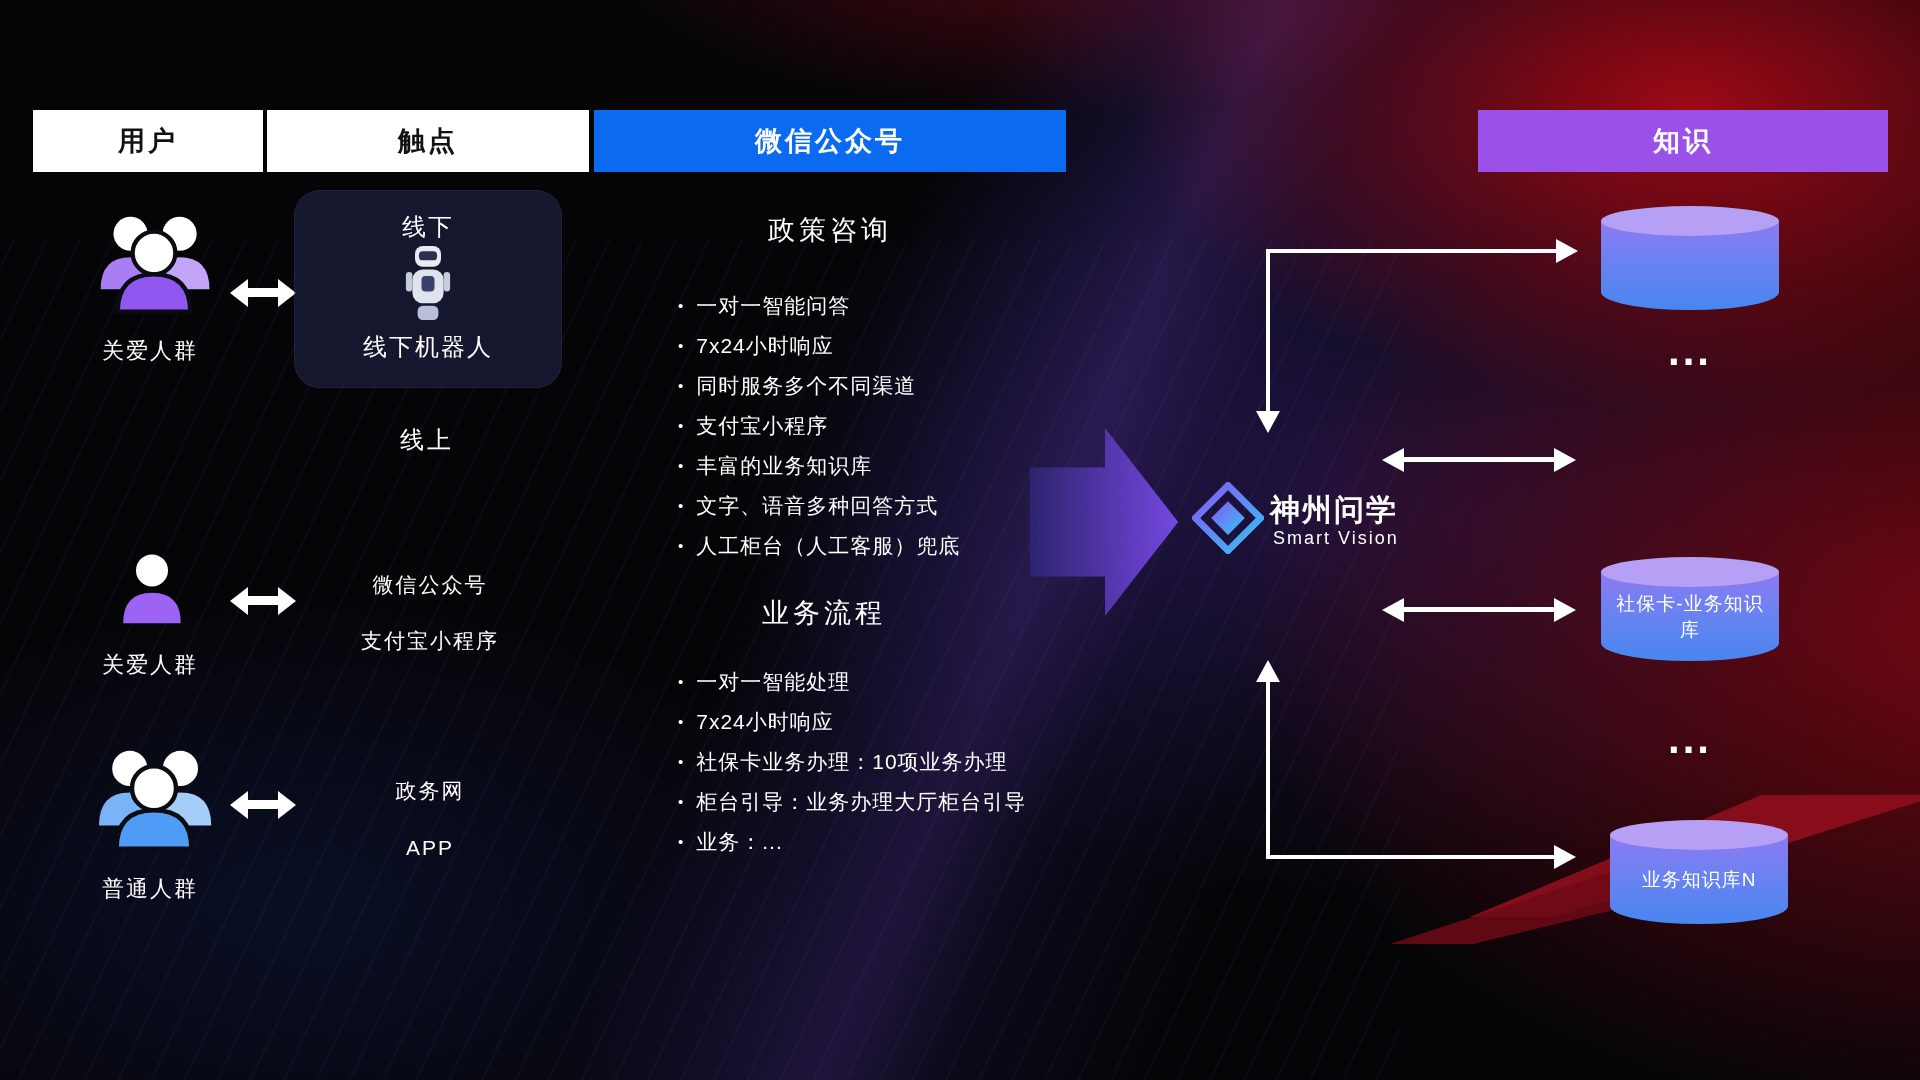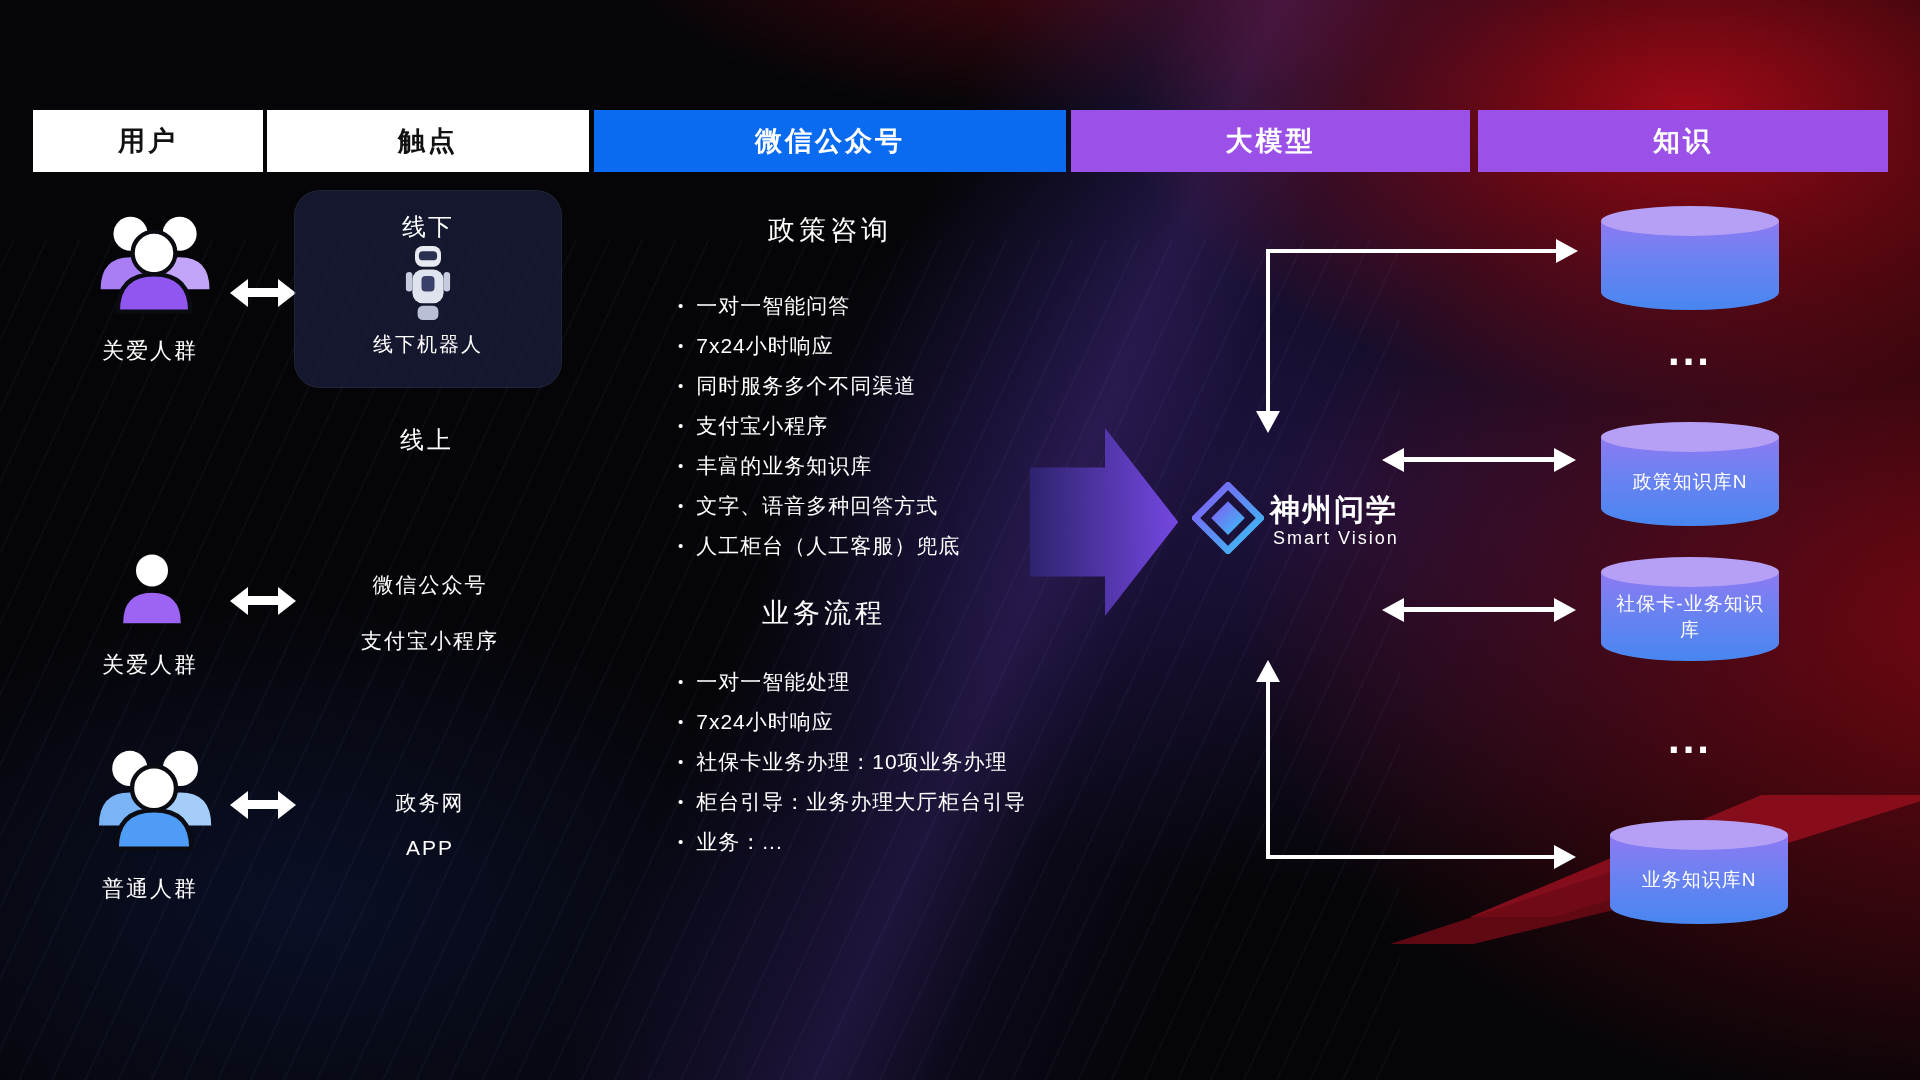--- a/index.html
+++ b/index.html
@@ -52,21 +52,21 @@
   .ah { position:absolute; width:0; height:0; }
   .ah-right { border-top:12px solid transparent; border-bottom:12px solid transparent; border-left:22px solid #fff; }
   .ah-down  { border-left:12px solid transparent; border-right:12px solid transparent; border-top:22px solid #fff; }
   .ah-up    { border-left:12px solid transparent; border-right:12px solid transparent; border-bottom:22px solid #fff; }
 
   
   .offline-card { position:absolute; left:294px; top:190px; width:268px; height:198px;
     background:rgba(32,38,76,.55); border:1px solid rgba(255,255,255,.05); border-radius:26px;
     display:flex; flex-direction:column; align-items:center; padding:20px 10px 18px; }
   .offline-title { font-size:24px; letter-spacing:2px; }
-  .offline-caption { font-size:20px; letter-spacing:2px; }
+  .offline-caption { font-size:24px; letter-spacing:2px; }
 
   .channel { position:absolute; left:330px; width:200px; text-align:center; font-size:21px; letter-spacing:2px; }
 
   
   .scn-title { position:absolute; width:400px; text-align:center; font-size:27px; letter-spacing:4px; }
   .scn-list { position:absolute; left:678px; }
   .scn-list li { list-style:none; font-size:21px; letter-spacing:1px; margin-bottom:12px; white-space:nowrap; }
   .scn-list li::before { content:"•"; font-size:15px; margin-right:12px; vertical-align:2px; }
 
   
@@ -91,21 +91,20 @@
 <div class="stage">
 
   <div class="beam"></div>
   <div class="streaks"></div>
   <div class="red-deco-1"></div>
   <div class="red-deco-2"></div>
 
   <div class="hdr hdr-white" style="left:33px;   width:230px;">用户</div>
   <div class="hdr hdr-white" style="left:267px;  width:322px;">触点</div>
   <div class="hdr hdr-blue" style="left:594px;  width:472px;">微信公众号</div>
-  <div class="hdr hdr-purple" style="left:1071px; width:399px;">大模型</div>
   <div class="hdr hdr-purple" style="left:1478px; width:410px;">知识</div>
 
   <div style="position:absolute; left:90px; top:208px; width:128px; height:110px;">
     <svg viewBox="0 0 120 100" width="128" height="107">
       <circle cx="38" cy="24" r="16" fill="#fff"></circle>
       <path d="M10 76 Q10 46 38 46 Q66 46 66 76 Z" fill="#a97ef5"></path>
       <circle cx="84" cy="24" r="16" fill="#fff"></circle>
       <path d="M56 76 Q56 46 84 46 Q112 46 112 76 Z" fill="#c2a4f8"></path>
       <circle cx="60" cy="42" r="20" fill="#fff" stroke="#0b0b12" stroke-width="4"></circle>
       <path d="M26 97 Q26 62 60 62 Q94 62 94 97 Z" fill="#8f57f0" stroke="#0b0b12" stroke-width="4"></path>
@@ -149,21 +148,21 @@
         <rect x="12" y="48" width="16" height="11" rx="4" fill="#b9bfd6"></rect>
       </svg>
     </div>
     <div class="offline-caption">线下机器人</div>
   </div>
 
   <div class="lbl" style="left:327px; top:424px; width:200px; font-size:24px; letter-spacing:3px;">线上</div>
 
   <div class="channel" style="top:571px;">微信公众号</div>
   <div class="channel" style="top:627px;">支付宝小程序</div>
-  <div class="channel" style="top:777px;margin-top:12px;">政务网</div>
+  <div class="channel" style="top:777px;">政务网</div>
   <div class="channel" style="top:836px;">APP</div>
 
   <div class="scn-title" style="left:630px; top:212px;">政策咨询</div>
   <ul class="scn-list" style="top:292px;">
     <li>一对一智能问答</li>
     <li>7x24小时响应</li>
     <li>同时服务多个不同渠道</li>
     <li>支付宝小程序</li>
     <li>丰富的业务知识库</li>
     <li>文字、语音多种回答方式</li>
@@ -204,25 +203,20 @@
     </svg>
   </div>
   <div class="logo-name">神州问学</div>
   <div class="logo-sub">Smart Vision</div>
 
   <div class="cylinder" style="top:206px;">
     <div class="cyl-body"></div>
     <div class="cyl-top"></div>
   </div>
   <div class="dots" style="top:336px;">...</div>
-  <div class="cylinder" style="top:422px;">
-    <div class="cyl-body"></div>
-    <div class="cyl-top"></div>
-    <div class="cyl-label">政策知识库N</div>
-  </div>
   <div class="cylinder" style="top:557px;">
     <div class="cyl-body"></div>
     <div class="cyl-top"></div>
     <div class="cyl-label">社保卡-业务知识库</div>
   </div>
   <div class="dots" style="top:724px;">...</div>
   <div class="cylinder" style="top:820px;margin-left:9px;">
     <div class="cyl-body"></div>
     <div class="cyl-top"></div>
     <div class="cyl-label">业务知识库N</div>

